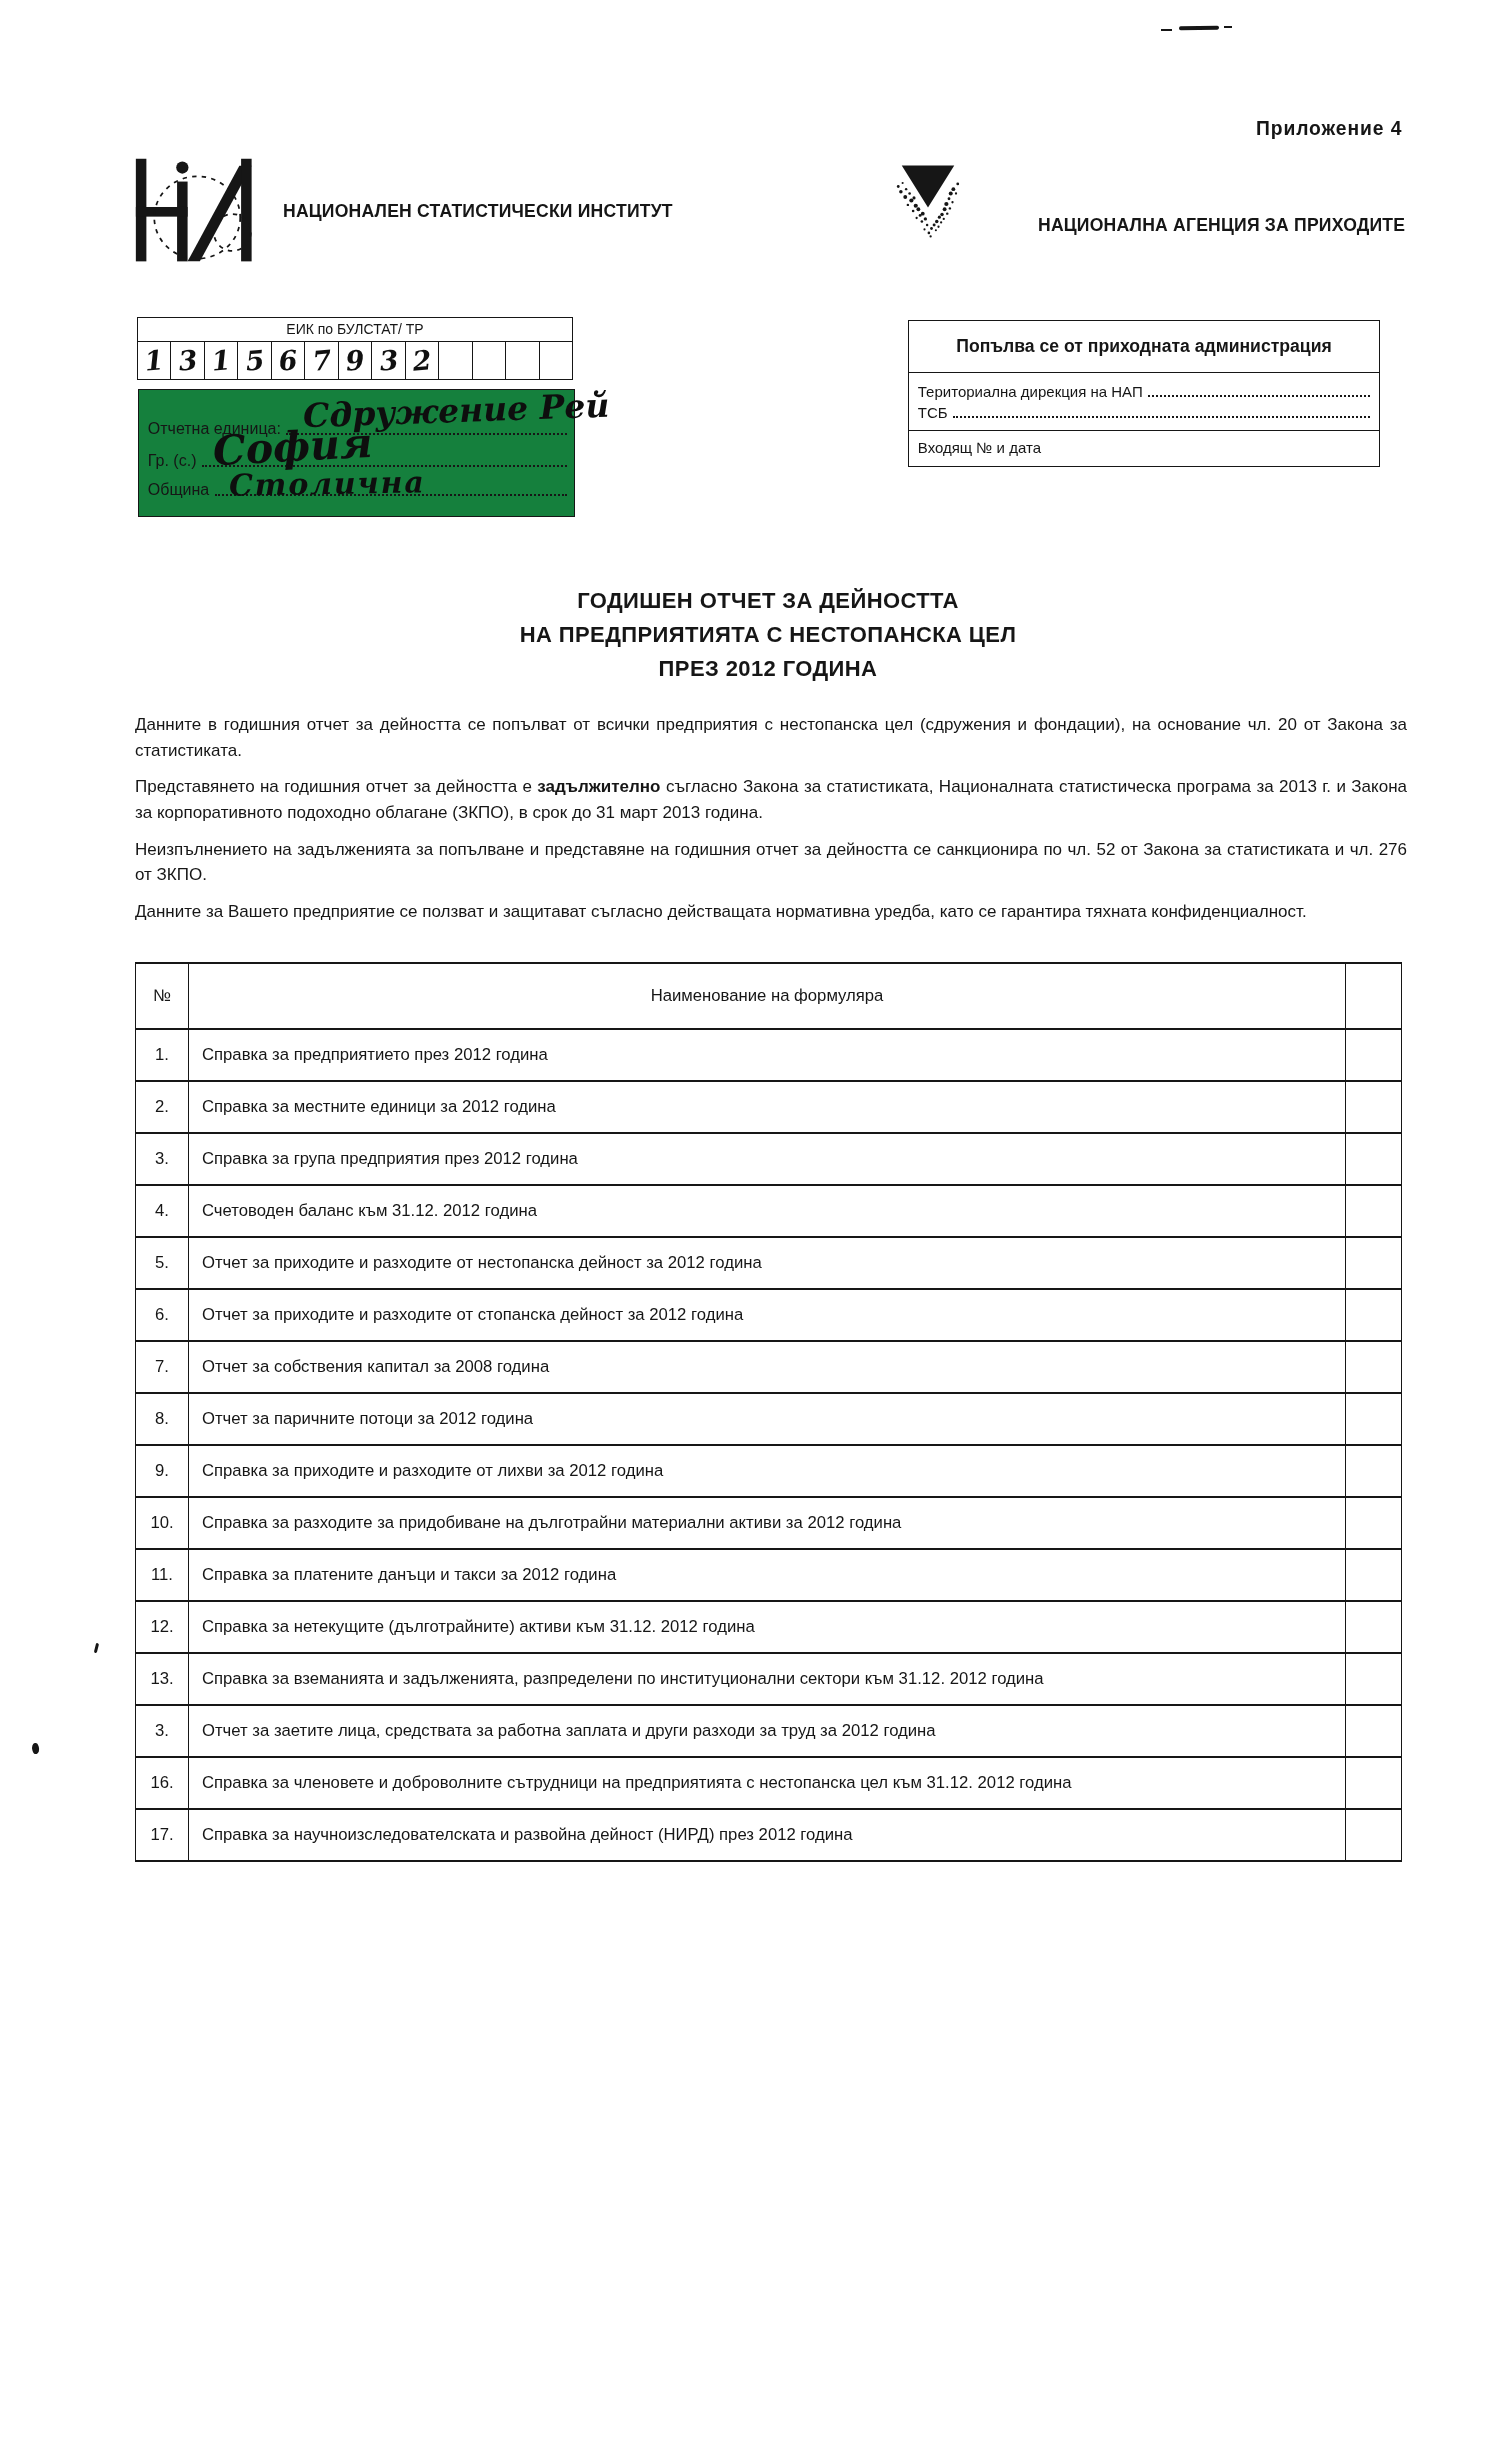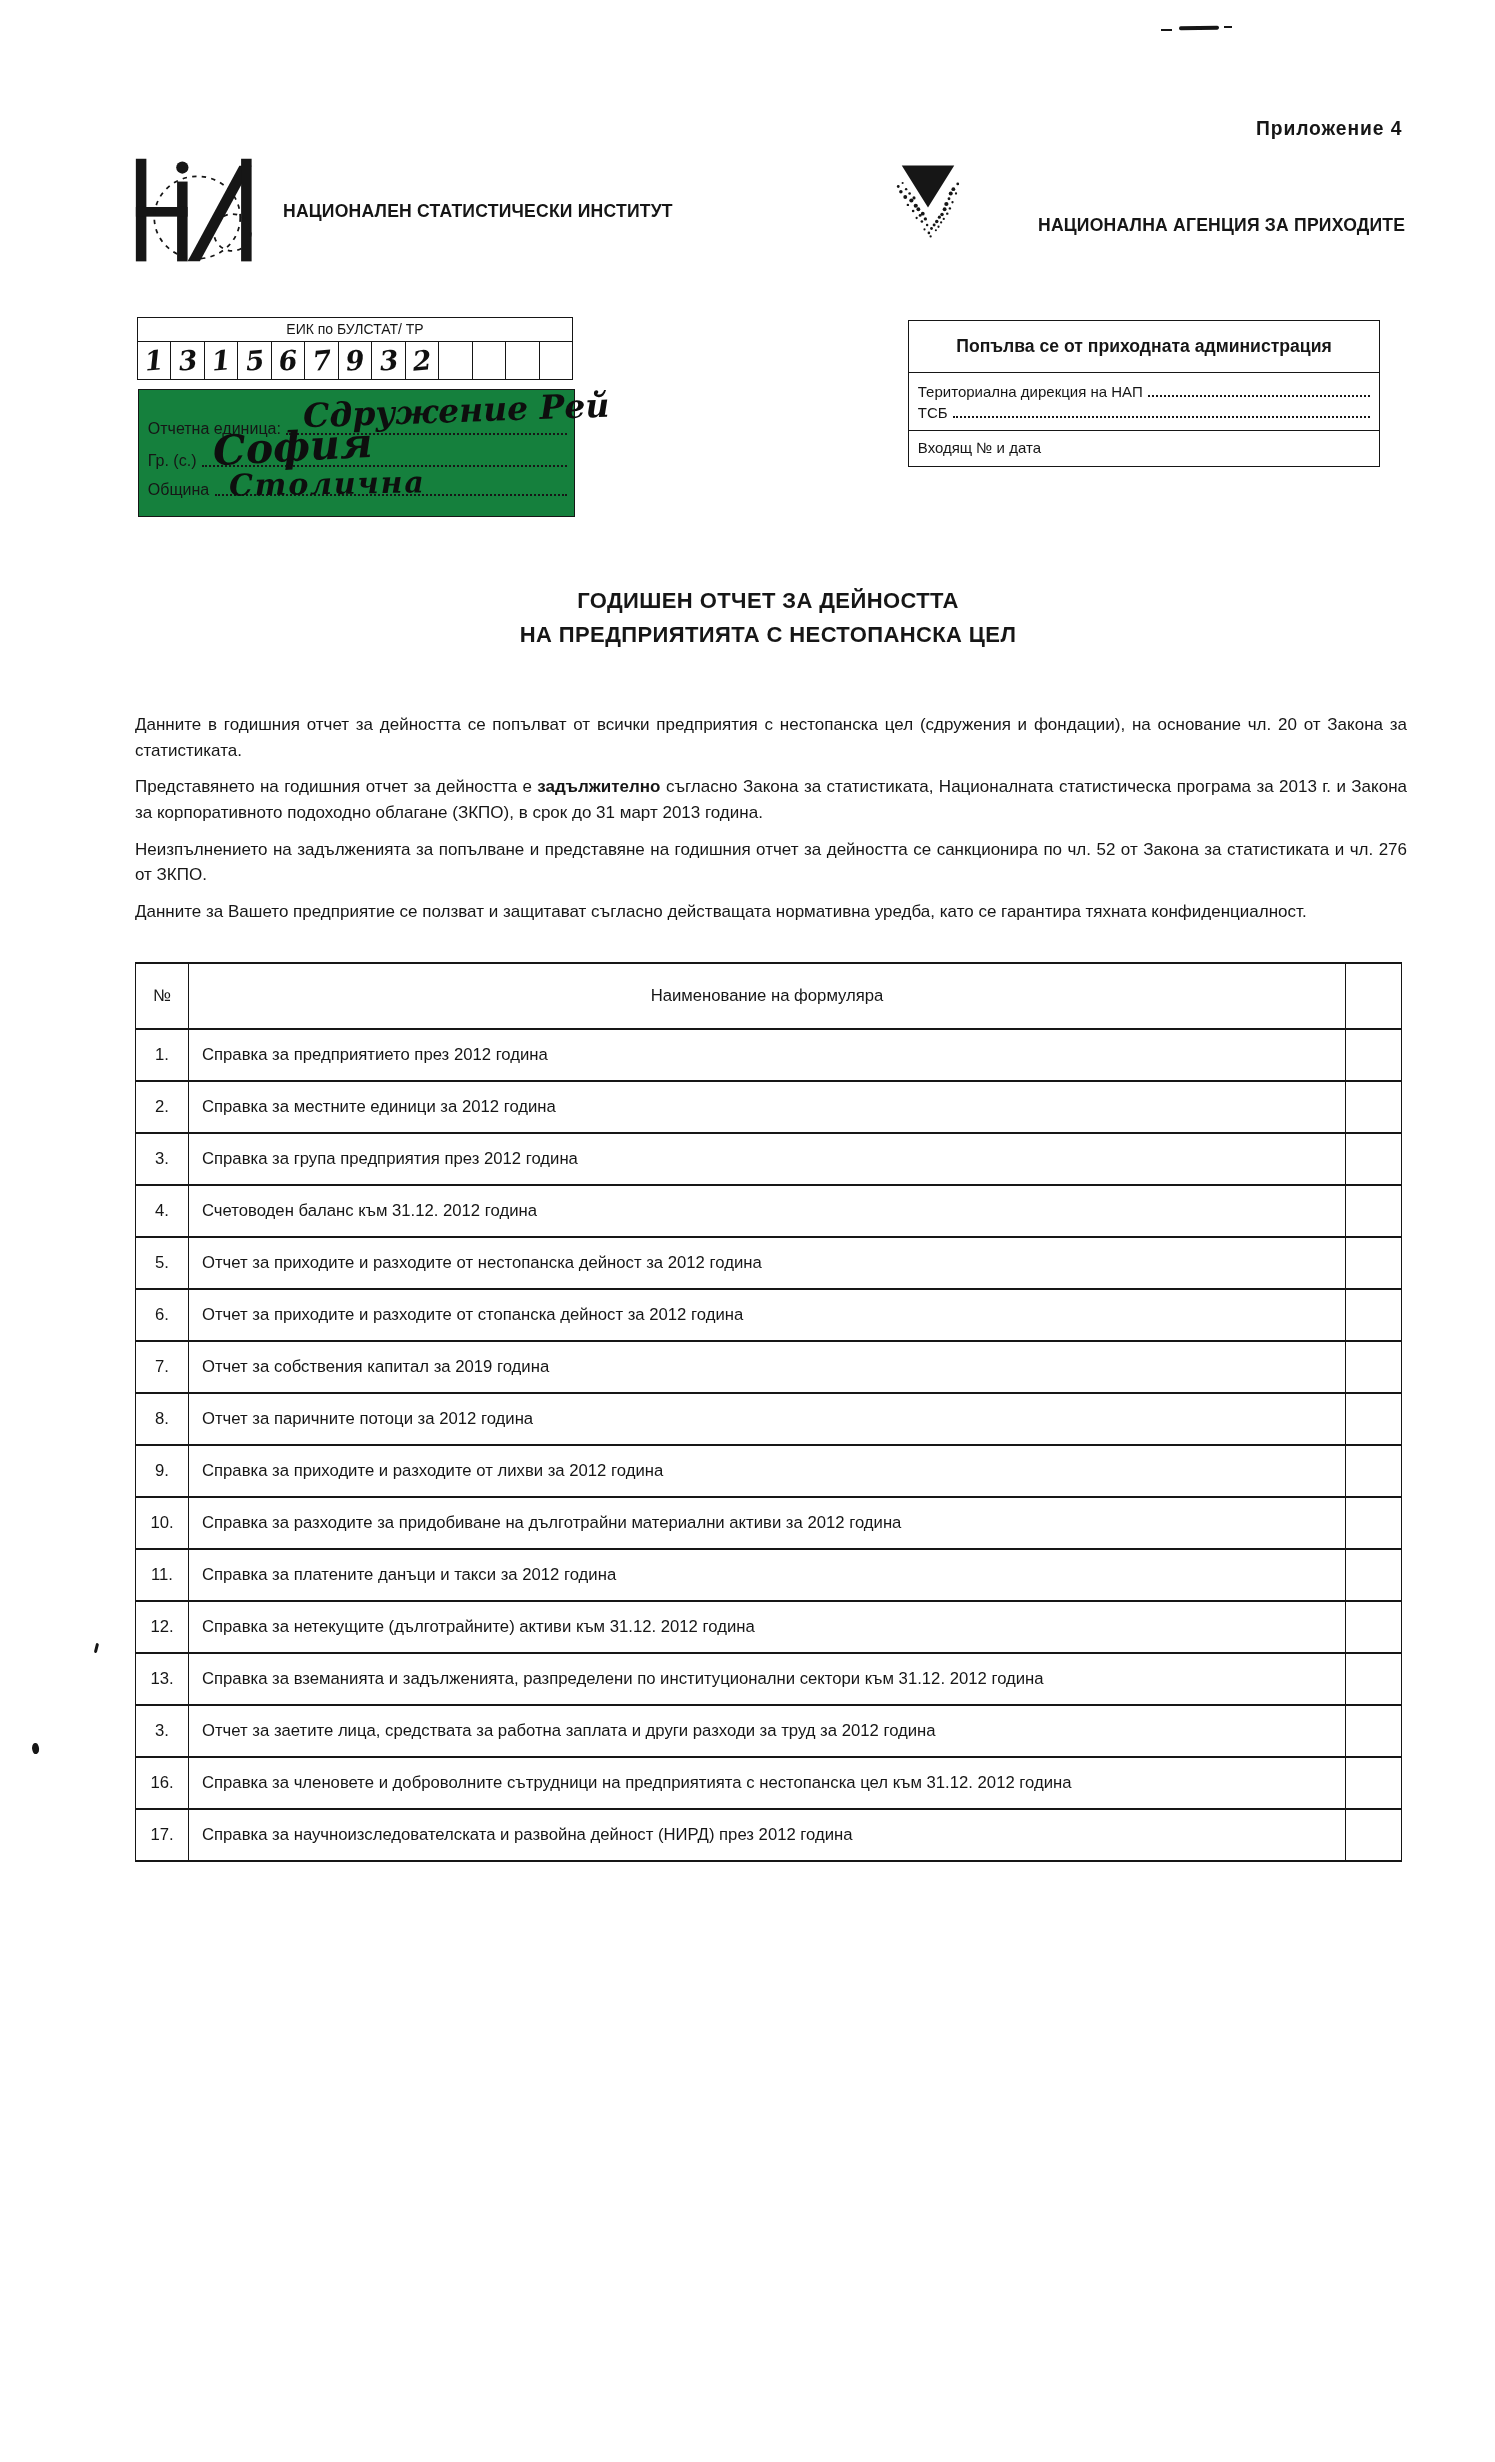--- a/index.html
+++ b/index.html
@@ -237,20 +237,21 @@
       </div>
     </div>
     <div class="admin-bottom">
       <span>Входящ № и дата</span>
     </div>
   </div>
 
   <div class="abs doc-title">
     <div>ГОДИШЕН ОТЧЕТ ЗА ДЕЙНОСТТА</div>
     <div>НА ПРЕДПРИЯТИЯТА С НЕСТОПАНСКА ЦЕЛ</div>
+    <div>ПРЕЗ 2012 ГОДИНА</div>
   </div>
 
   <div class="abs intro">
     <p>Данните в годишния отчет за дейността се попълват от всички предприятия с нестопанска цел (сдружения и фондации), на основание чл. 20 от Закона за статистиката.</p>
     <p><span>Представянето на годишния отчет за дейността е </span><b>задължително</b><span> съгласно Закона за статистиката, Националната статистическа програма за 2013 г. и Закона за корпоративното подоходно облагане (ЗКПО), в срок до 31 март 2013 година.</span></p>
     <p>Неизпълнението на задълженията за попълване и представяне на годишния отчет за дейността се санкционира по чл. 52 от Закона за статистиката и чл. 276 от ЗКПО.</p>
     <p>Данните за Вашето предприятие се ползват и защитават съгласно действащата нормативна уредба, като се гарантира тяхната конфиденциалност.</p>
   </div>
 
   <table class="report-table">
@@ -292,21 +293,21 @@
           <td class="td-name">Отчет за приходите и разходите от нестопанска дейност за 2012 година</td>
           <td></td>
         </tr>
       <tr>
           <td class="td-num">6.</td>
           <td class="td-name">Отчет за приходите и разходите от стопанска дейност за 2012 година</td>
           <td></td>
         </tr>
       <tr>
           <td class="td-num">7.</td>
-          <td class="td-name">Отчет за собствения капитал за 2019 година</td>
+          <td class="td-name">Отчет за собствения капитал за 2008 година</td>
           <td></td>
         </tr>
       <tr>
           <td class="td-num">8.</td>
           <td class="td-name">Отчет за паричните потоци за 2012 година</td>
           <td></td>
         </tr>
       <tr>
           <td class="td-num">9.</td>
           <td class="td-name">Справка за приходите и разходите от лихви за 2012 година</td>

